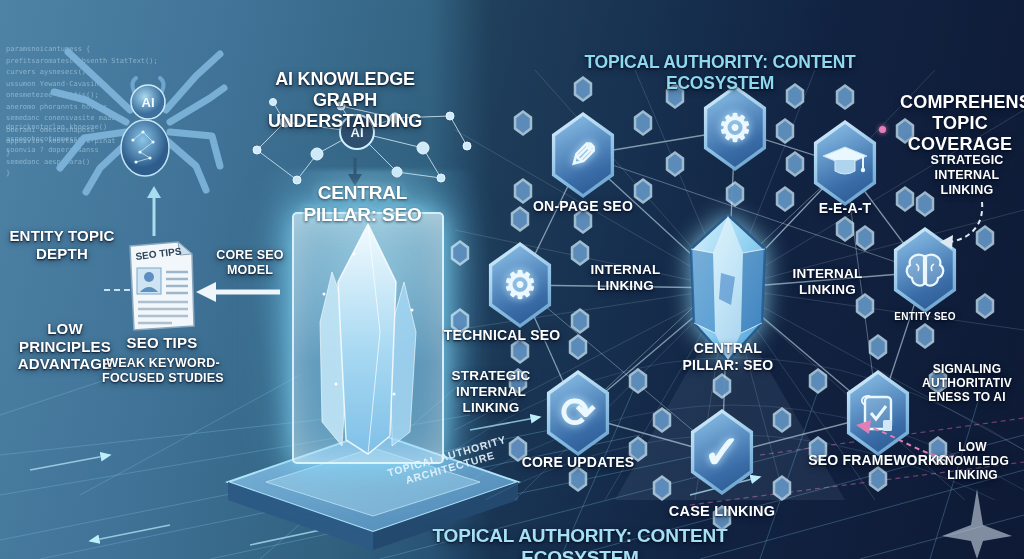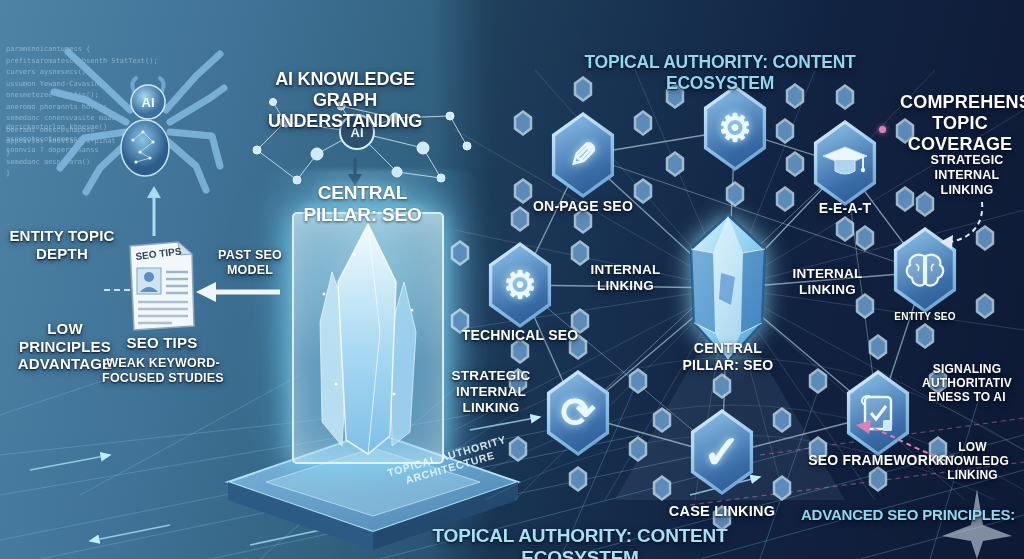--- a/index.html
+++ b/index.html
@@ -217,21 +217,21 @@
     <g stroke="#9fb6c9" stroke-width="2.5">
         <path d="M44,34 H66 M44,41 H66 M44,48 H66 M44,55 H66"></path>
       </g>
     <g stroke="#aebfcf" stroke-width="2.5">
         <path d="M16,64 H66 M16,71 H66 M16,78 H66 M16,85 H50"></path>
       </g>
   </svg>
   <div class="lbl" style="left:118px;top:334px;width:88px;font-size:15px">SEO TIPS</div>
   <div class="lbl" style="left:102px;top:356px;width:122px;font-size:12.5px">WEAK KEYWORD-FOCUSED STUDIES</div>
 
-  <div class="lbl" style="left:206px;top:248px;width:88px;font-size:12.5px">PAST SEO MODEL</div>
+  <div class="lbl" style="left:206px;top:248px;width:88px;font-size:12.5px">CORE SEO MODEL</div>
   <svg class="abs" style="left:196px;top:281px;z-index:4" width="84" height="22" viewBox="0 0 84 22">
     <rect x="18" y="8.5" width="66" height="5" fill="#eef6fb"></rect>
       <polygon points="0,11 20,1 20,21" fill="#eef6fb"></polygon>
   </svg>
 
   <div class="lbl cap cond" style="left:535px;top:52px;width:370px;font-size:17.5px;z-index:6">TOPICAL AUTHORITY: CONTENT ECOSYSTEM</div>
 
   <svg class="abs" style="left:455px;top:70px;z-index:2" width="569" height="430" viewBox="0 0 569 430">
     <polygon points="273,230 160,430 390,430" fill="rgba(190,235,252,.08)"></polygon>
     <g stroke="#dff2fc" stroke-width="1" opacity=".14" fill="none">
@@ -509,22 +509,23 @@
     <polygon points="43,2 80,36 77,110 43,148 9,110 6,36" fill="url(#gemG)" stroke="#2a5d8c" stroke-width="2.5"></polygon>
     <polygon points="43,2 58,40 56,120 43,148 30,120 28,40" fill="rgba(255,255,255,.45)"></polygon>
     <polygon points="6,36 28,40 30,120 9,110" fill="rgba(58,125,190,.55)"></polygon>
     <polygon points="80,36 58,40 56,120 77,110" fill="rgba(45,105,170,.55)"></polygon>
     <path d="M28,40 L6,36 M58,40 L80,36 M30,120 L9,110 M56,120 L77,110" stroke="rgba(255,255,255,.7)" stroke-width="1"></path>
     <polygon points="36,60 50,64 46,92 34,86" fill="rgba(40,110,190,.5)"></polygon>
   </svg>
 
   <div class="lbl" style="left:513px;top:198px;width:140px;font-size:14px">ON-PAGE SEO</div>
   <div class="lbl" style="left:795px;top:200px;width:100px;font-size:14px">E-E-A-T</div>
-  <div class="lbl" style="left:445px;top:327px;width:150px;font-size:14px">TECHNICAL SEO</div>
+  <div class="lbl" style="left:427px;top:327px;width:150px;font-size:14px">TECHNICAL SEO</div>
   <div class="lbl" style="left:860px;top:311px;width:130px;font-size:10px">ENTITY SEO</div>
+  <div class="lbl" style="left:508px;top:454px;width:140px;font-size:14px">CORE UPDATES</div>
   <div class="lbl" style="left:652px;top:503px;width:140px;font-size:14.5px;z-index:6">CASE LINKING</div>
   <div class="lbl" style="left:798px;top:452px;width:160px;font-size:14px">SEO FRAMEWORKS</div>
   <div class="lbl" style="left:668px;top:340px;width:120px;font-size:14px">CENTRAL PILLAR: SEO</div>
   <div class="lbl" style="left:578px;top:262px;width:95px;font-size:13.5px">INTERNAL LINKING</div>
   <div class="lbl" style="left:780px;top:266px;width:95px;font-size:13.5px">INTERNAL LINKING</div>
   <div class="lbl" style="left:432px;top:368px;width:118px;font-size:13.5px">STRATEGIC INTERNAL LINKING</div>
 
   <div class="lbl" style="left:900px;top:92px;width:120px;font-size:18px">COMPREHENSIVE TOPIC COVERAGE</div>
   <div class="lbl" style="left:917px;top:153px;width:100px;font-size:12.5px">STRATEGIC INTERNAL LINKING</div>
   <svg class="abs" style="left:938px;top:198px;z-index:4" width="60" height="54" viewBox="0 0 60 54">
@@ -537,15 +538,14 @@
     <path d="M102,44 C78,50 44,22 16,15" fill="none" stroke="#e07fb5" stroke-width="2" stroke-dasharray="5 4"></path>
     <polygon points="4,13 19,8 17,22" fill="#e07fb5"></polygon>
   </svg>
   <div class="pinkdot" style="left:879px;top:126px"></div>
 
   <div class="lbl cond" style="left:385px;top:525px;width:390px;font-size:19px;color:#a5e0f5;z-index:6">TOPICAL AUTHORITY: CONTENT ECOSYSTEM</div>
   <svg class="abs" style="left:942px;top:489px;z-index:4" width="70" height="70" viewBox="0 0 70 70">
     <polygon points="35,0 41,36 70,47 41,52 35,70 29,52 0,47 29,36" fill="rgba(205,216,230,.6)"></polygon>
   </svg>
   <div class="abs" style="left:795px;top:506px;width:226px;text-align:center;z-index:6">
-    <div class="lbl cap cond" style="position:static;font-size:15px">ADVANCED SEO PRINCIPLES:</div>
   </div>
 </div>
 
 </body></html>

